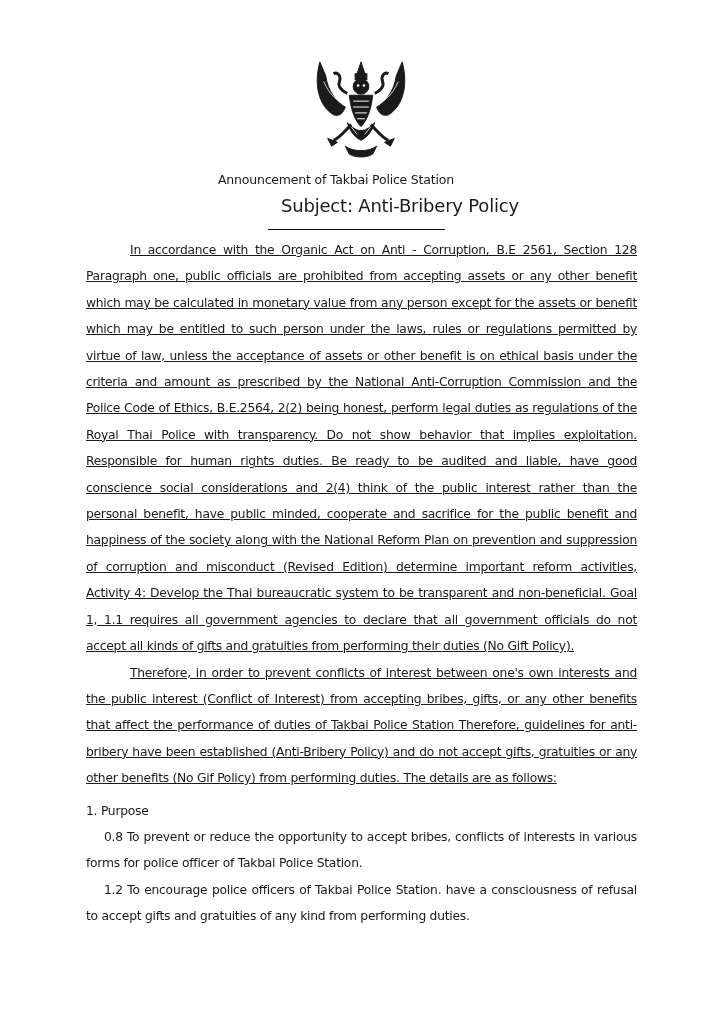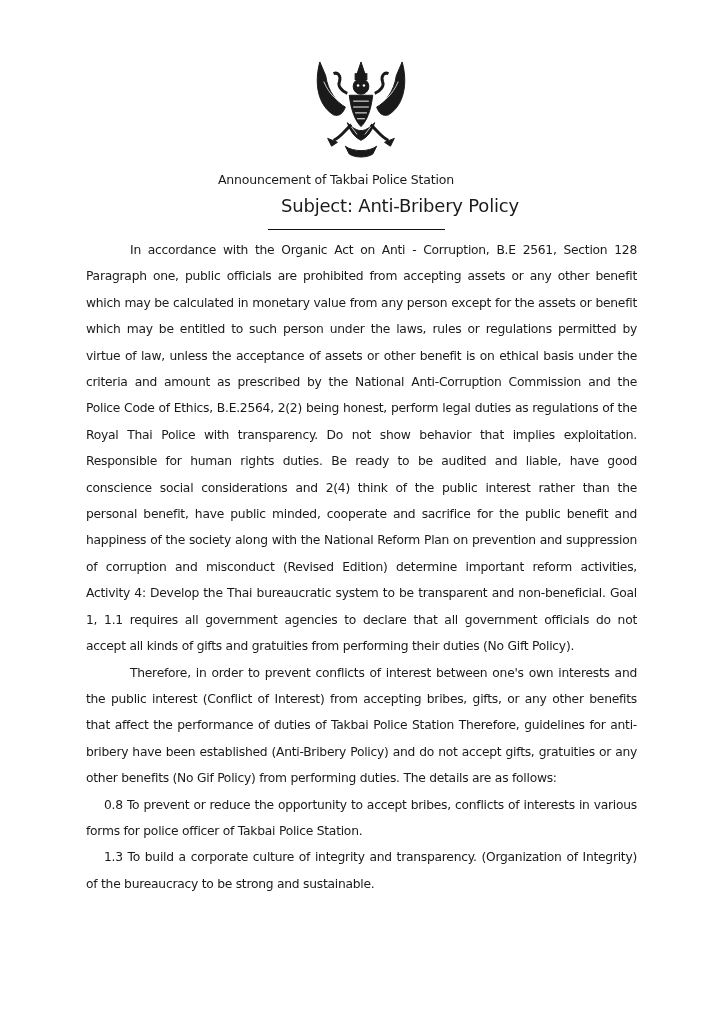--- a/index.html
+++ b/index.html
@@ -23,21 +23,21 @@
   .rule {
     position: absolute; left: 268px; top: 229px; width: 177px; height: 0;
     border-top: 1.5px solid #111;
   }
   .body {
     position: absolute; left: 86px; top: 237px; width: 551px;
     font-size: 12.3px; line-height: 26.4px; letter-spacing: -0.25px;
     text-align: justify;
   }
   .body p { margin: 0; }
-  .indent-lg { text-indent: 44px; }
+  .indent-lg { text-indent: 44px; text-decoration: underline; }
   .indent-sm { text-indent: 18px; }
   .heading { margin-top: 6px !important; }
   .gap { margin-top: 0; }
 </style>
 </head>
 <body>
 
 <div class="page">
 
   <svg class="emblem" viewBox="0 0 100 106">
@@ -75,17 +75,18 @@
     </g>
   </svg>
 
   <div class="title">Announcement of Takbai Police Station</div>
   <div class="subject">Subject: Anti-Bribery Policy</div>
   <div class="rule"></div>
 
   <div class="body">
     <p class="indent-lg">In accordance with the Organic Act on Anti -  Corruption, B.E 2561, Section 128 Paragraph one, public officials are prohibited from  accepting assets or any other benefit which may be calculated in monetary value from any person except for the assets or benefit which may be entitled to such person under the laws, rules or  regulations permitted  by virtue of law, unless the acceptance of assets or other benefit is on ethical basis under the criteria and amount as prescribed by the National Anti-Corruption Commission and the Police Code of Ethics, B.E.2564, 2(2) being honest, perform legal duties as regulations of the Royal Thai Police with transparency. Do not show behavior that implies exploitation. Responsible for human rights duties. Be ready to be audited and liable, have good conscience social considerations and 2(4) think of the public interest rather than the personal benefit, have public minded, cooperate and sacrifice for the public benefit and happiness of the society along with the National Reform Plan on prevention and suppression of corruption and misconduct (Revised Edition) determine important reform activities, Activity 4: Develop the Thai bureaucratic system to be transparent and non-beneficial. Goal 1, 1.1 requires all government agencies to declare that all government officials do not accept all kinds of gifts and gratuities from performing their duties (No Gift Policy).</p>
     <p class="indent-lg gap">Therefore, in order to prevent conflicts of interest between one's own interests and the public interest (Conflict of Interest) from accepting bribes, gifts, or any other benefits that affect the performance of duties of Takbai Police Station Therefore, guidelines for anti-bribery have been established (Anti-Bribery Policy) and do not accept gifts, gratuities or any other benefits (No Gif Policy) from performing duties. The details are as follows:</p>
+    <p class="heading">1. Purpose</p>
     <p class="indent-sm">0.8 To prevent or reduce the opportunity to accept bribes, conflicts of interests in various forms for police officer of Takbai Police Station.</p>
-    <p class="indent-sm">1.3 To build a corporate culture of integrity and transparency. (Organization of Integrity) of the bureaucracy to be strong and sustainable.</p>
+    <p class="indent-sm">1.2 To encourage police officers of Takbai Police Station. have a consciousness of refusal to accept gifts and gratuities of any kind from performing duties.</p>
   </div>
 
 </div>
 
 </body></html>

